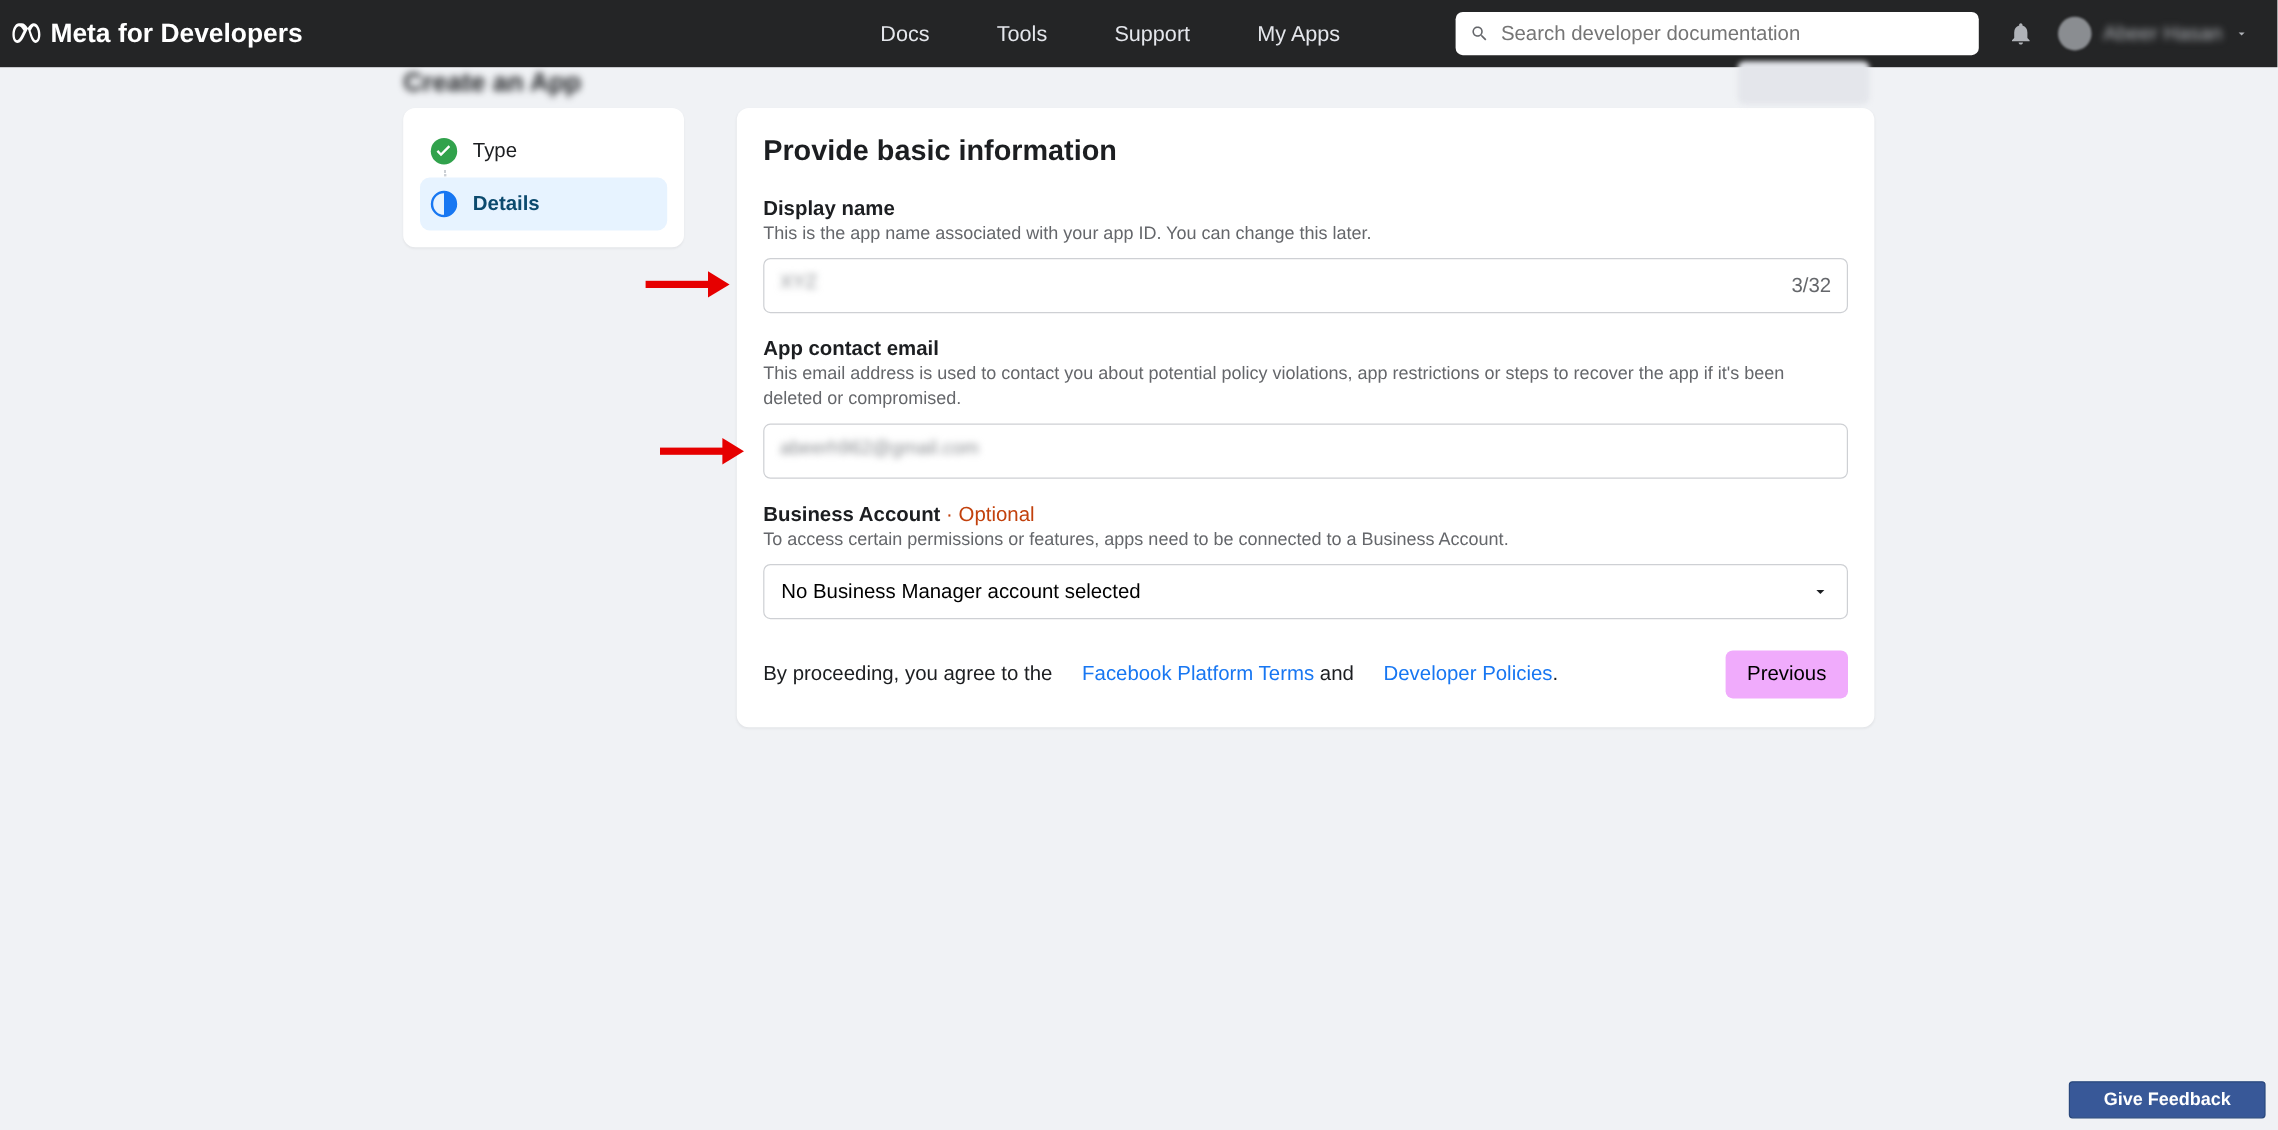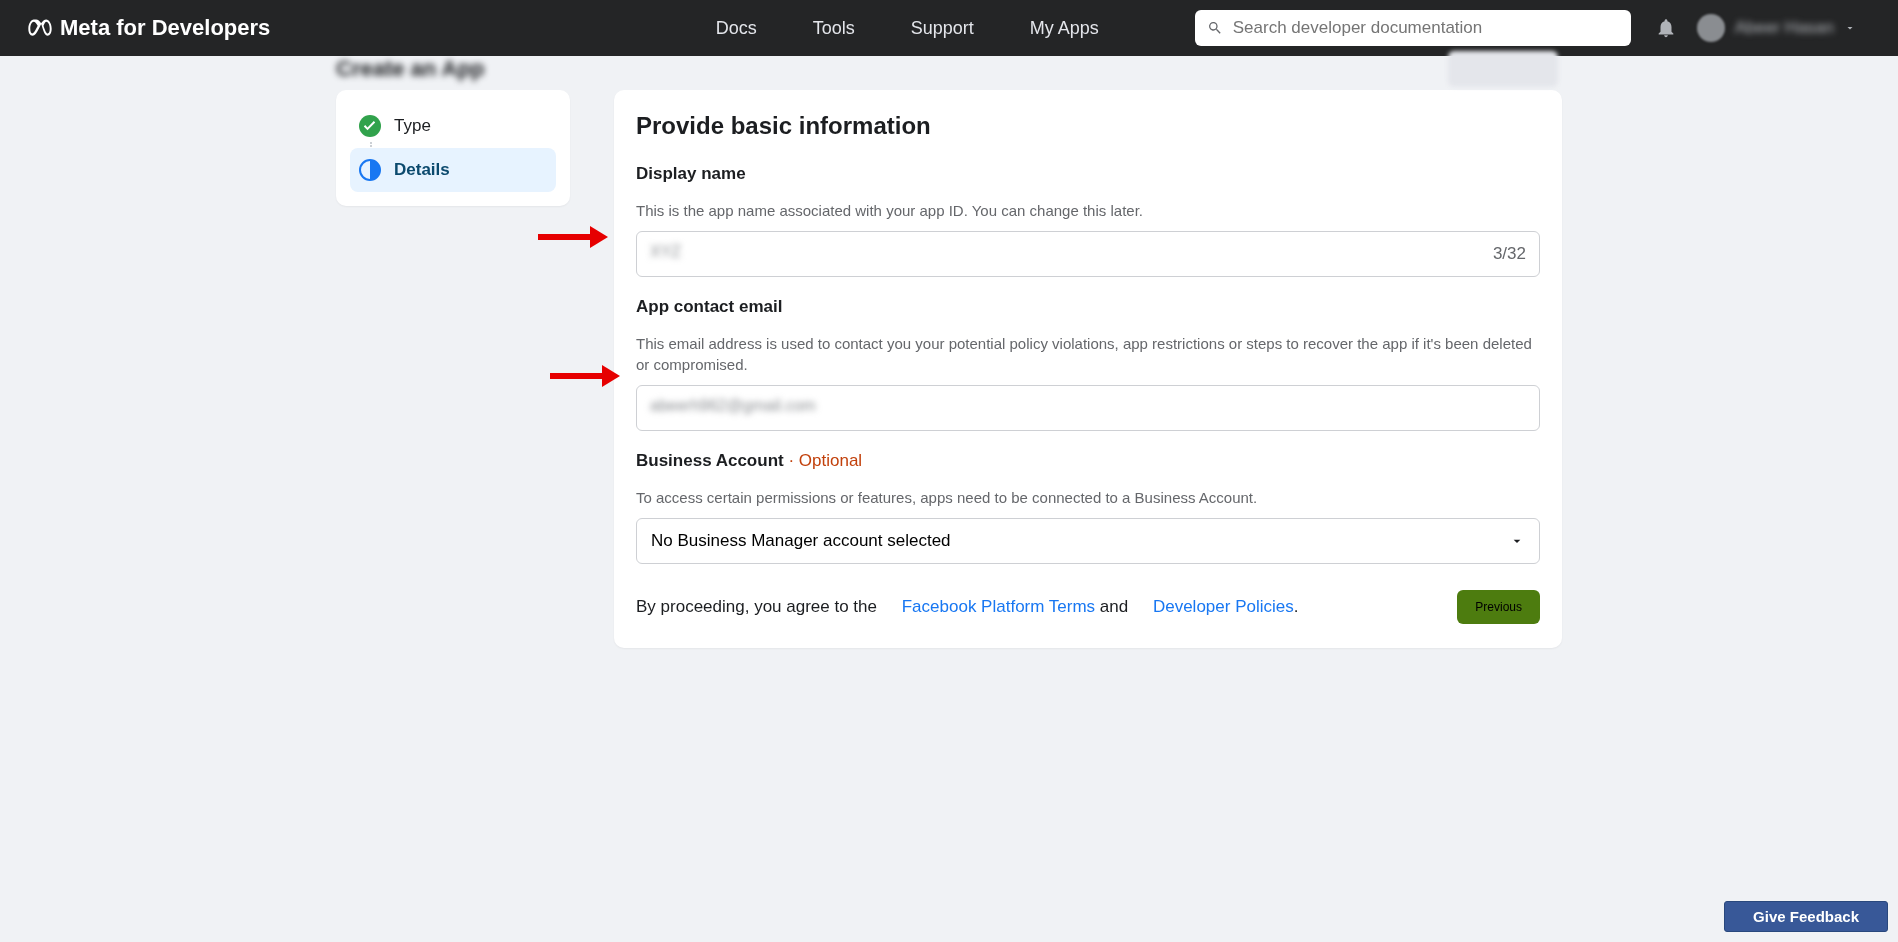--- a/index.html
+++ b/index.html
@@ -14,21 +14,21 @@
       height: 942px;
       overflow: hidden;
       position: relative;
     }
     
     .header {
       height: 56px;
       background: #242526;
       display: flex;
       align-items: center;
-      padding: 0 22px;
+      padding: 0 4px;
       color: #fff;
     }
     .logo-area {
       display: flex;
       align-items: center;
       gap: 6px;
       font-weight: 600;
       font-size: 22px;
       margin-left: 4px;
     }
@@ -188,21 +188,21 @@
       font-weight: 600;
       color: #1c1e21;
     }
     .optional-label {
       color: #c2410c;
       font-weight: 400;
     }
     .form-help {
       font-size: 15px;
       color: #65676b;
-      margin-top: 16px;
+      margin-top: 0;
       margin-bottom: 10px;
       line-height: 1.4;
     }
     .form-input-wrapper {
       position: relative;
     }
     .form-input {
       width: 100%;
       height: 46px;
       border: 1px solid #ced0d4;
@@ -249,25 +249,25 @@
       color: #1877f2;
       text-decoration: none;
       margin-left: 20px;
     }
     .btn-group {
       display: flex;
       gap: 10px;
       align-items: center;
     }
     .btn-previous {
-      background: #4d7c0f;
+      background: #f0abfc;
       border: none;
       padding: 10px 18px;
       border-radius: 6px;
-      font-size: 12px;
+      font-size: 17px;
       font-weight: 500;
       cursor: pointer;
       text-align: center;
     }
     .btn-create {
       background: #42b72a;
       color: #fff;
       border: none;
       padding: 10px 18px;
       border-radius: 6px;
@@ -388,21 +388,21 @@
       <div class="form-help">This is the app name associated with your app ID. You can change this later.</div>
       <div class="form-input-wrapper">
         <input class="form-input" style="">
         <span class="blurred-input" style="position:absolute;left:14px;top:12px;">XYZ</span>
         <span class="char-count">3/32</span>
       </div>
     </div>
 
     <div class="form-group">
       <div class="form-label">App contact email</div>
-      <div class="form-help">This email address is used to contact you your potential policy violations, app restrictions or steps to recover the app if it's been deleted or compromised.</div>
+      <div class="form-help">This email address is used to contact you about potential policy violations, app restrictions or steps to recover the app if it's been deleted or compromised.</div>
       <div class="form-input-wrapper">
         <input class="form-input" style="">
         <span class="blurred-input" style="position:absolute;left:14px;top:12px;">abeerh962@gmail.com</span>
       </div>
     </div>
 
     <div class="form-group">
       <div class="form-label">
         <span>Business Account</span><span class="optional-label"> · Optional</span>
       </div>

